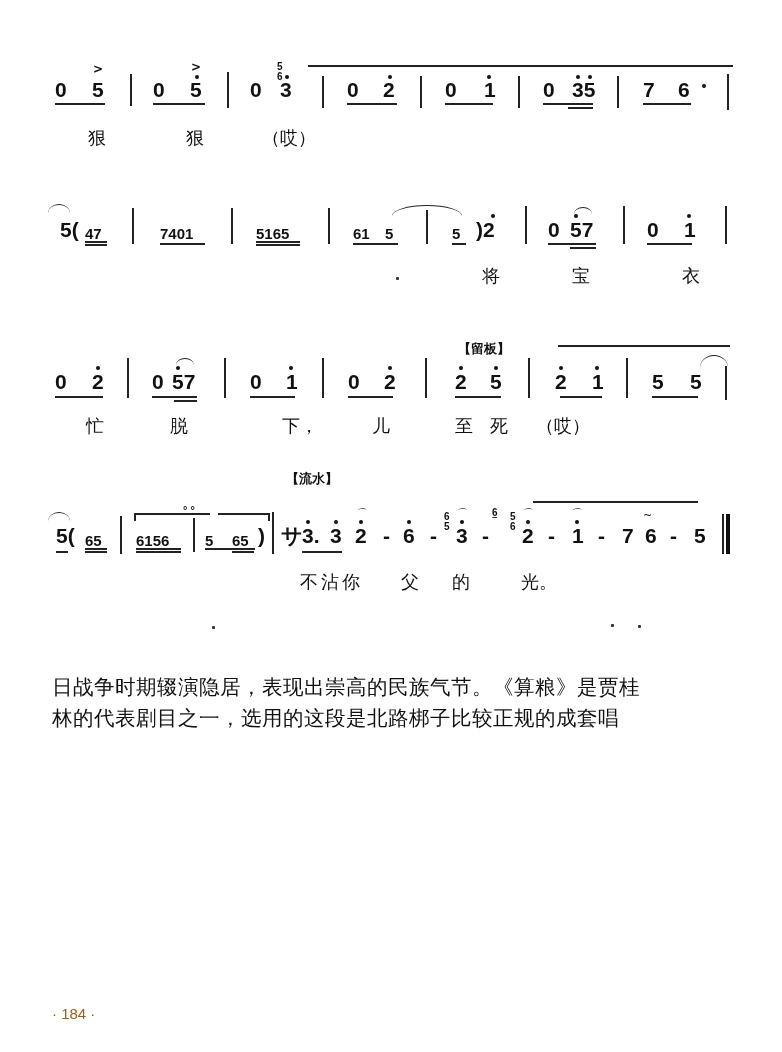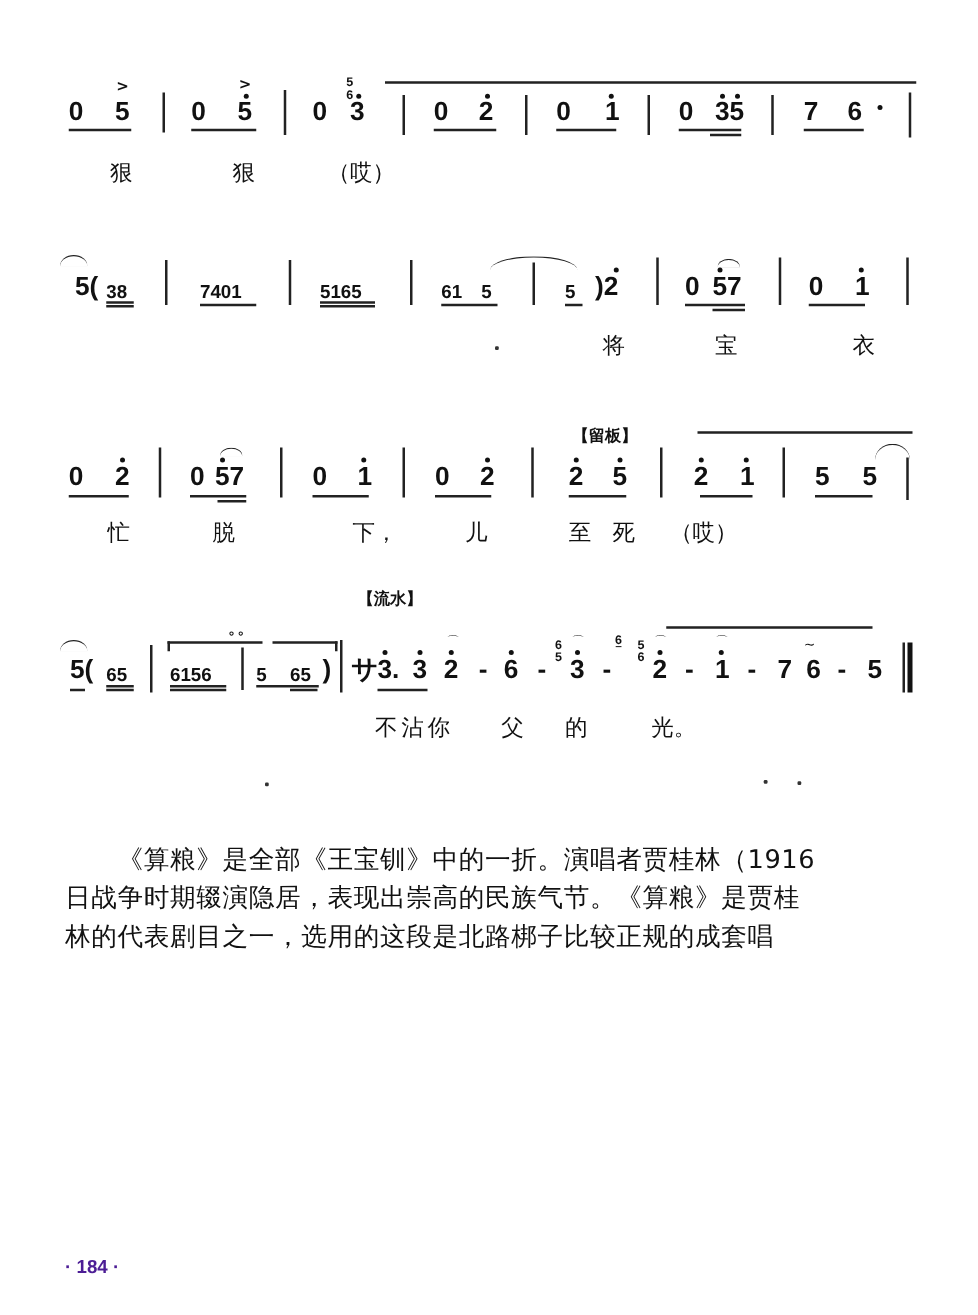--- a/index.html
+++ b/index.html
@@ -42,21 +42,21 @@
     }
     .fermata { position: absolute; font-size: 11px; line-height: 11px; font-family: "DejaVu Sans", sans-serif; }
     .paragraph {
       position: absolute; left: 52px; top: 672px; width: 690px;
       font-family: "DejaVu Sans", sans-serif; font-size: 20.5px; line-height: 31px;
       color: #111; letter-spacing: 0.5px;
     }
     .paragraph p { margin: 0; }
     .page-num {
       position: absolute; left: 52px; top: 1005px; font-family: "Liberation Sans", sans-serif;
-      font-weight: bold; font-size: 15px; color: #4c1d95;
+      font-weight: normal; font-size: 15px; color: #a16207;
     }
     .speck { position: absolute; width: 3px; height: 3px; background: #333; border-radius: 1px; }
   </style>
 </head>
 <body>
 
 <div class="score-row" style="top:0;">
 
   <span class="note" style="left:55px;top:78px;">0</span>
   <span class="note" style="left:92px;top:78px;">5</span>
@@ -105,21 +105,21 @@
   <div class="bar" style="left:727px;top:74px;height:36px;"></div>
 
   <span class="lyric" style="left:88px;top:126px;">狠</span>
   <span class="lyric" style="left:186px;top:126px;">狠</span>
   <span class="lyric" style="left:262px;top:126px;">（哎）</span>
 </div>
 
 <div class="score-row" style="top:0;">
   <div class="slur" style="left:48px;top:204px;width:22px;height:8px;"></div>
   <span class="note" style="left:60px;top:218px;">5(</span>
-  <span class="note small" style="left:85px;top:222px;">38</span>
+  <span class="note small" style="left:85px;top:222px;">47</span>
   <div class="uline" style="left:85px;top:241px;width:22px;"></div>
   <div class="uline" style="left:85px;top:244px;width:22px;"></div>
   <div class="bar" style="left:132px;top:208px;height:36px;"></div>
 
   <span class="note small" style="left:160px;top:222px;">7401</span>
   <div class="uline" style="left:160px;top:243px;width:45px;"></div>
   <div class="bar" style="left:231px;top:208px;height:36px;"></div>
 
   <span class="note small" style="left:256px;top:222px;">5165</span>
   <div class="uline" style="left:256px;top:241px;width:44px;"></div>
@@ -289,18 +289,17 @@
   <span class="lyric" style="left:401px;top:570px;">父</span>
   <span class="lyric" style="left:452px;top:570px;">的</span>
   <span class="lyric" style="left:521px;top:570px;">光。</span>
 
   <div class="speck" style="left:212px;top:626px;"></div>
   <div class="speck" style="left:611px;top:624px;"></div>
   <div class="speck" style="left:638px;top:625px;"></div>
 </div>
 
 <div class="paragraph">
-  <p style="text-indent:42px;">《算粮》是全部《王宝钏》中的一折。演唱者贾桂林（1916</p>
   <p>日战争时期辍演隐居，表现出崇高的民族气节。《算粮》是贾桂</p>
   <p>林的代表剧目之一，选用的这段是北路梆子比较正规的成套唱</p>
 </div>
 
 <div class="page-num">· 184 ·</div>
 
 </body></html>

